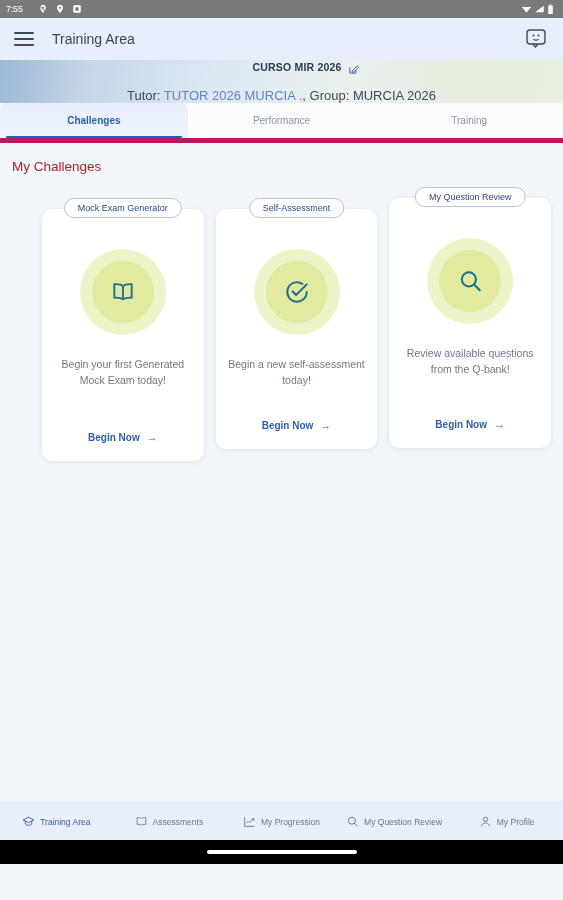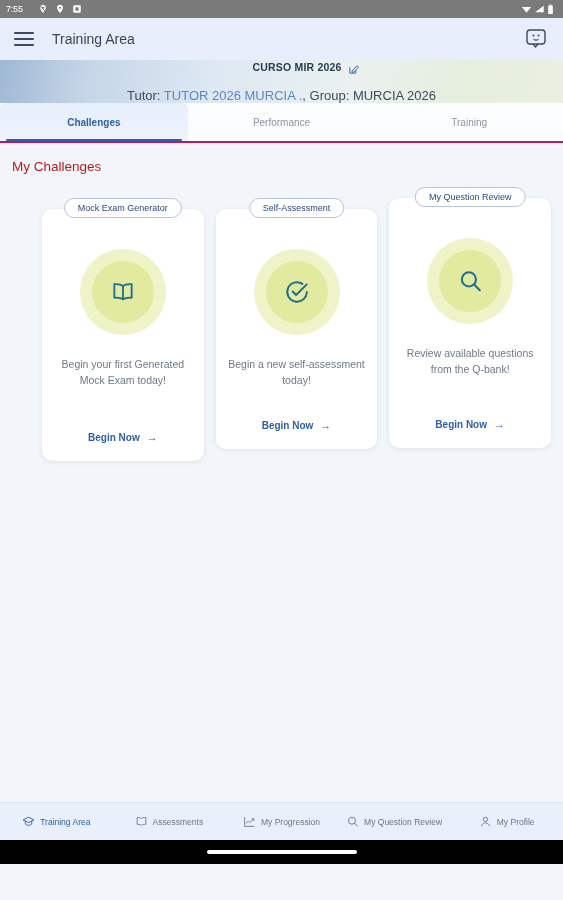--- a/index.html
+++ b/index.html
@@ -40,21 +40,21 @@
   }
   .banner-row { display: flex; align-items: center; gap: 6px; }
   .banner-title { font-size: 10.5px; font-weight: bold; color: #2a3b52; letter-spacing: .2px; margin-left: 48px; }
   .edit-ico { width: 11px; height: 11px; display: block; }
   .banner-sub { font-size: 13px; color: #3c4b5e; margin-top: 15px; }
   .banner-sub .link { color: #5c87c6; }
 
   
   .tabs {
     height: 40px; flex: 0 0 40px; background: #fbfcfe;
-    display: flex; border-bottom: 2px solid #be185d;
+    display: flex; border-bottom: 5px solid #be185d;
   }
   .tab {
     flex: 1; display: flex; align-items: center; justify-content: center;
     font-size: 10px; color: #8b95a5; cursor: pointer; position: relative;
     background: transparent;
   }
   .tab.active {
     color: #2f5fa8; font-weight: bold;
     background: linear-gradient(180deg,#e7effc 0%, #eef4fd 100%);
     border-radius: 6px 6px 0 0;

